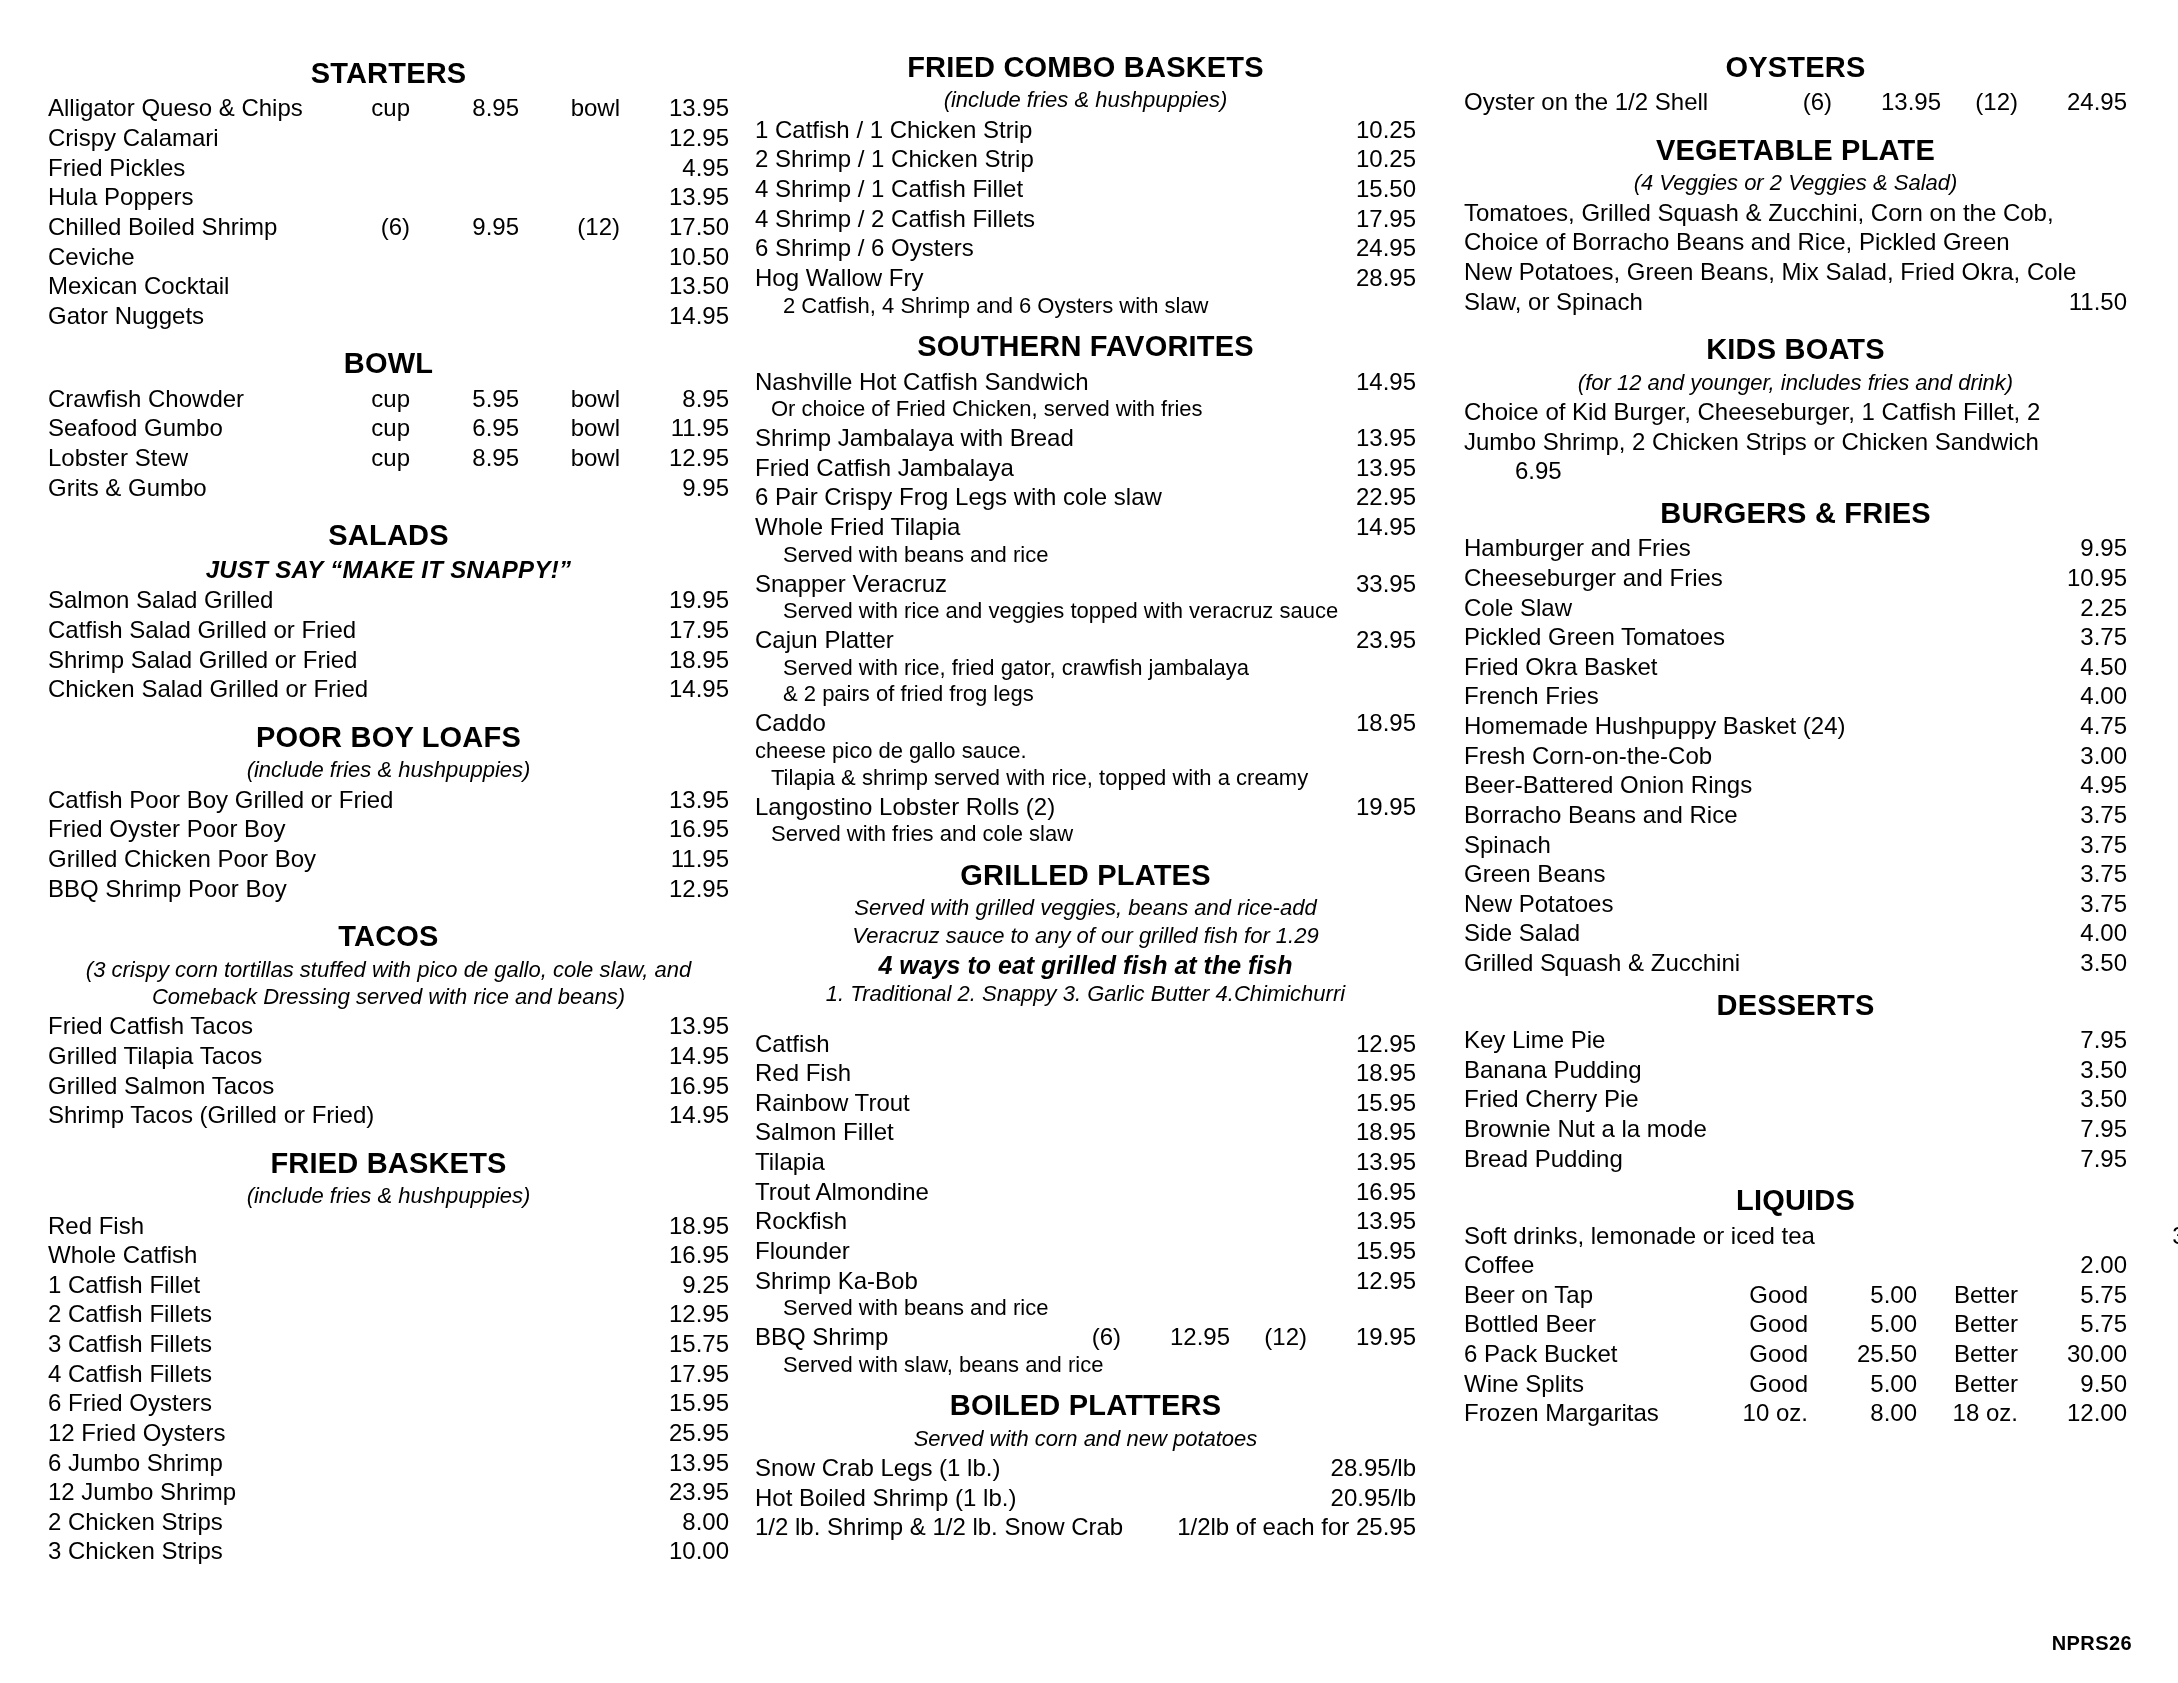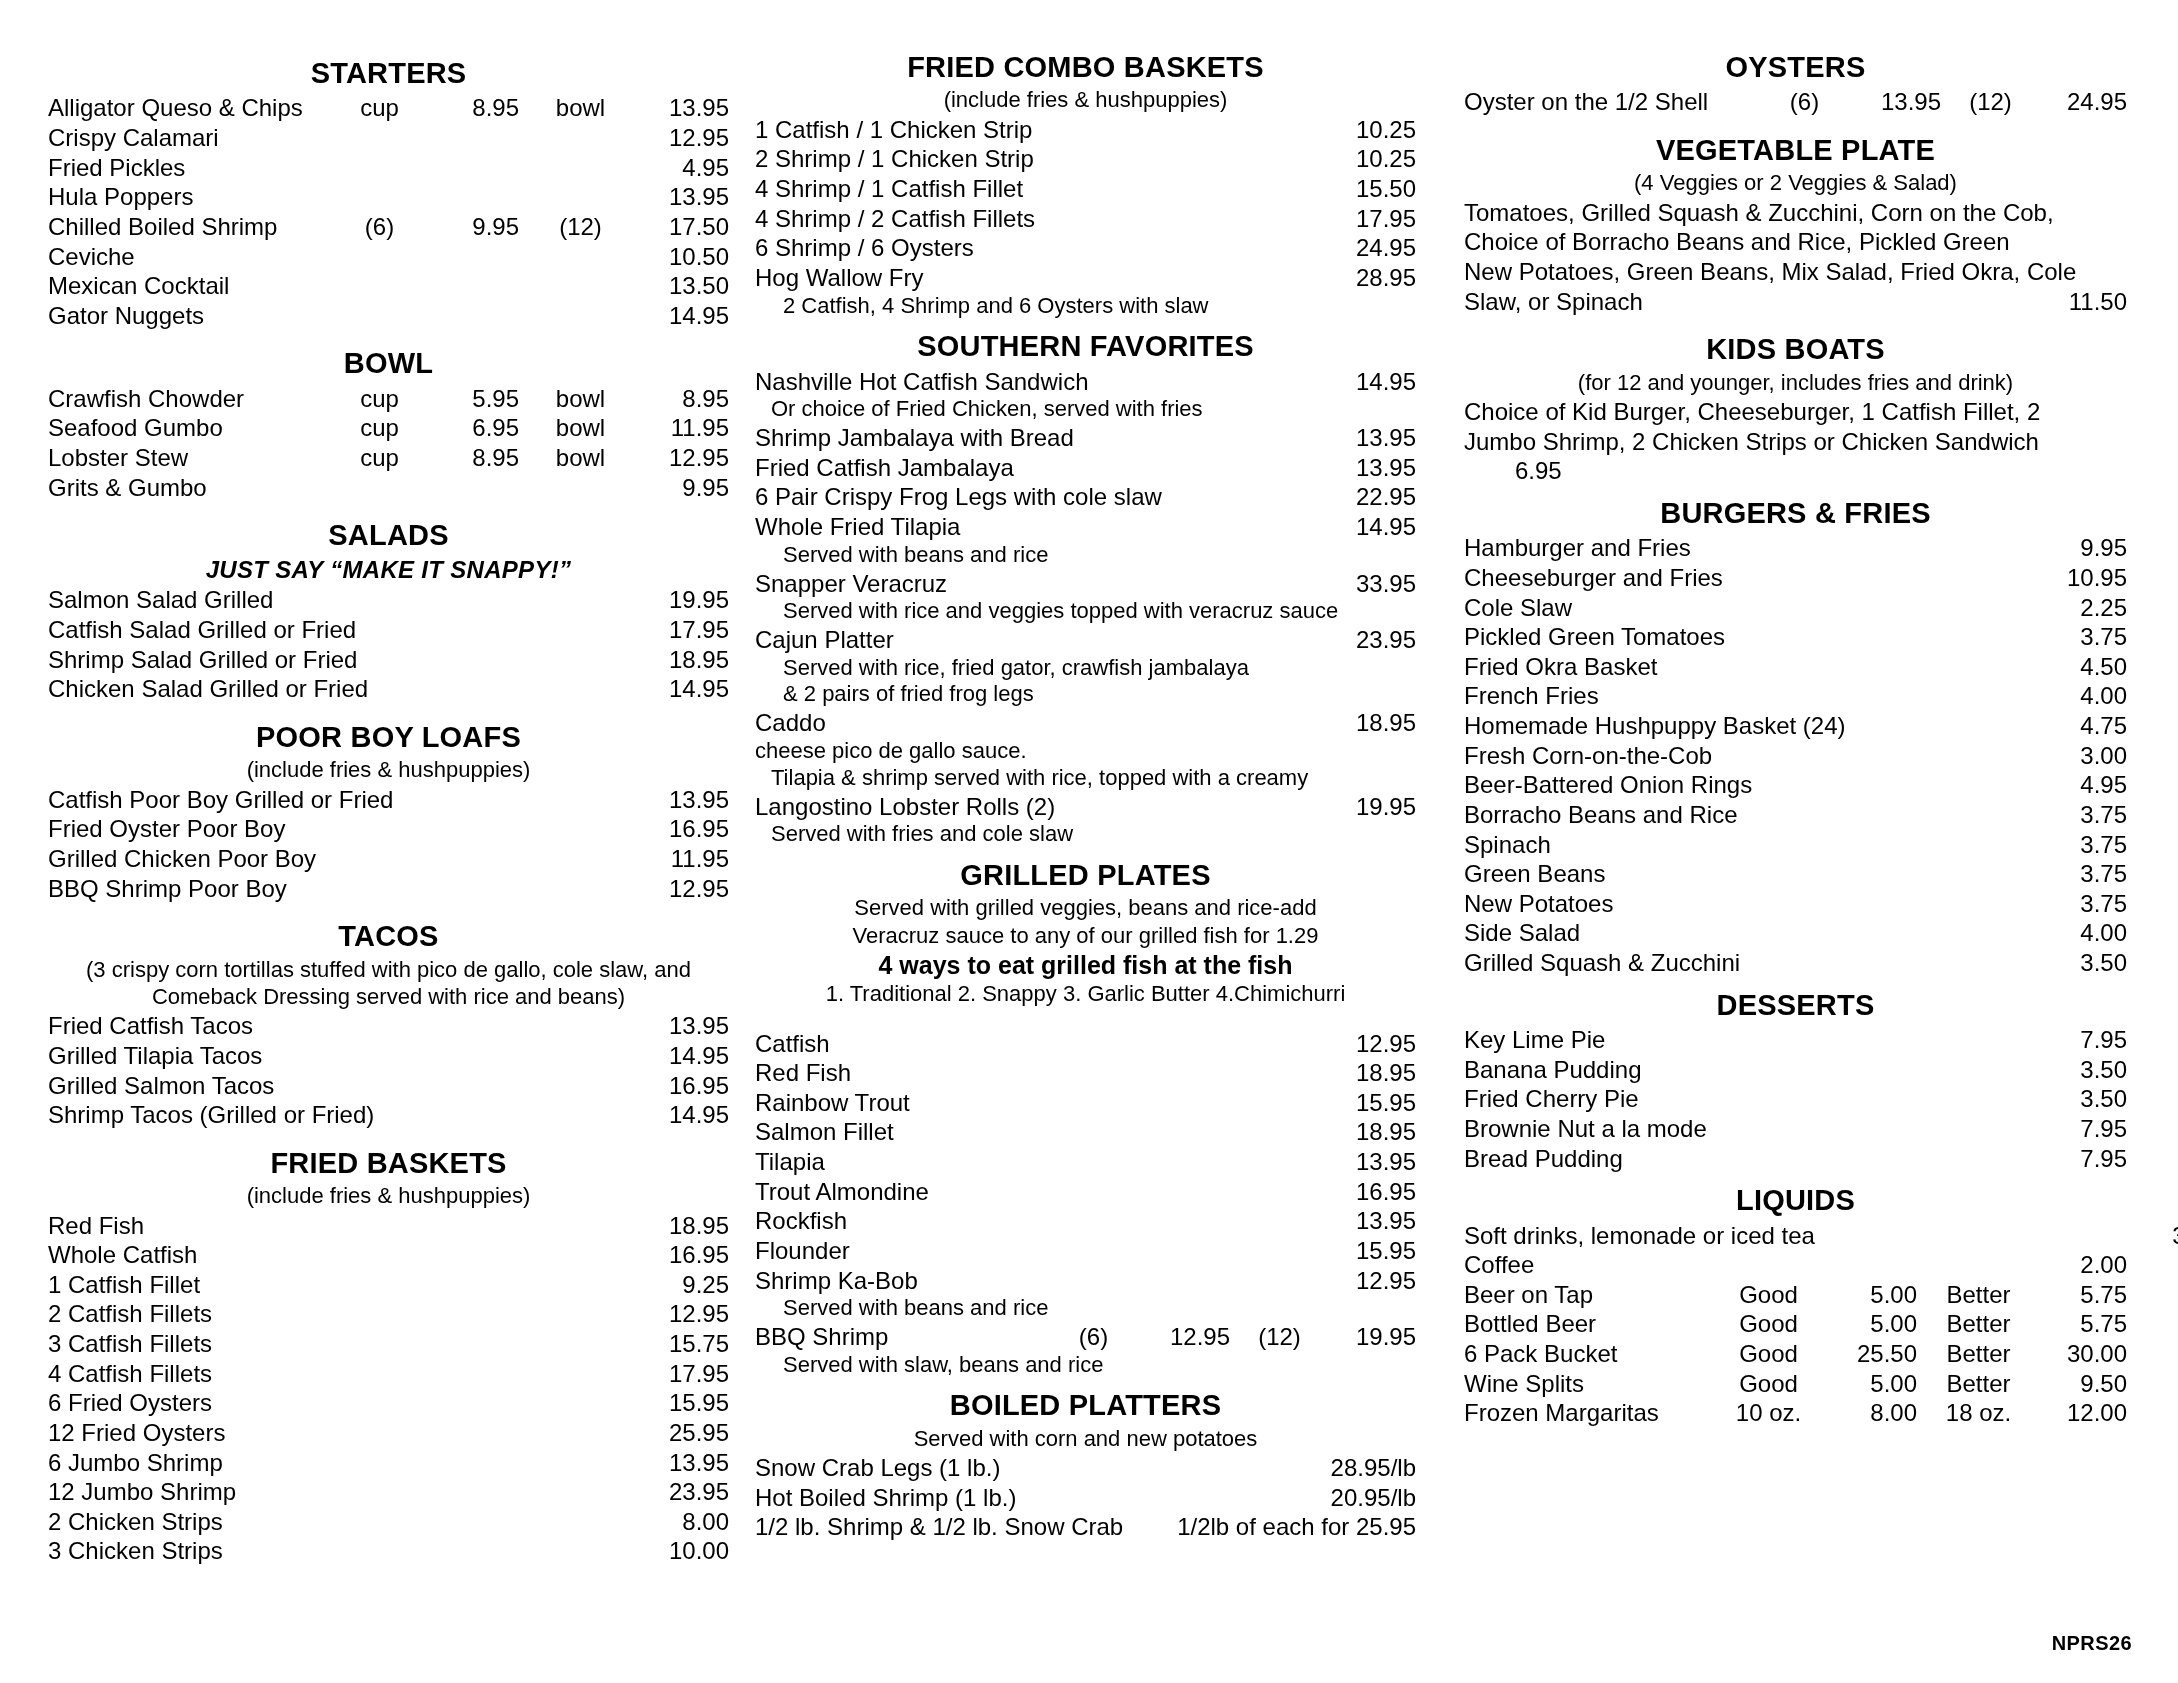--- a/index.html
+++ b/index.html
@@ -31,20 +31,21 @@
     line-height:1.22;
     padding-top:16px;
     padding-bottom:2px;
   }
   .sec-head.tight { padding-top:10px; }
   .sec-sub {
     text-align:center;
     font-size:22px;
     line-height:1.20;
     padding-bottom:1px;
+    font-style:italic;
   }
   .sec-sub.b-ital {
     font-weight:bold;
     font-style:italic;
     font-size:24px;
     letter-spacing:0.3px;
   }
   .sec-sub.bold {
     font-weight:bold;
     font-size:25px;
@@ -60,21 +61,21 @@
   .row .nm { flex:0 1 auto; }
   .row .sp { flex:1 1 auto; min-width:6px; }
   .row .pr {
     flex:0 0 auto;
     text-align:right;
   }
   .row .pr.w1 { width:95px; }
   .row .pr.wlb { width:133px; }
   .row .unit {
     flex:0 0 auto;
-    text-align:center;
+    text-align:right;
   }
   .row .unit.cup  { width:61px; }
   .row .unit.bowl { width:79px; }
   .row .unit.qty  { width:55px; }
   .gap8 { width:14px; flex:0 0 auto; }
   .gap10 { width:22px; flex:0 0 auto; }
 
   .desc {
     font-size:22px;
     line-height:1.22;

